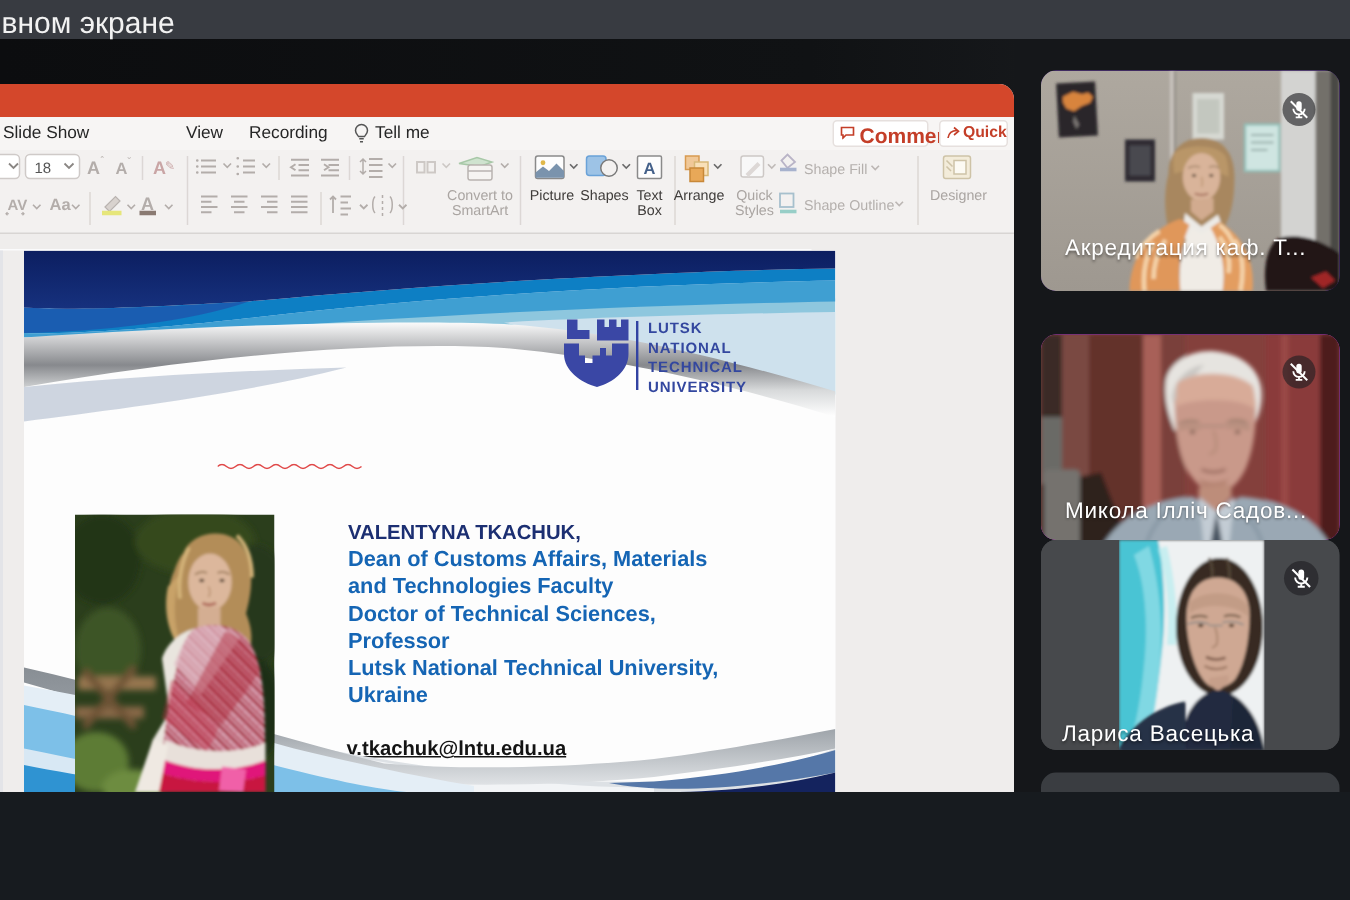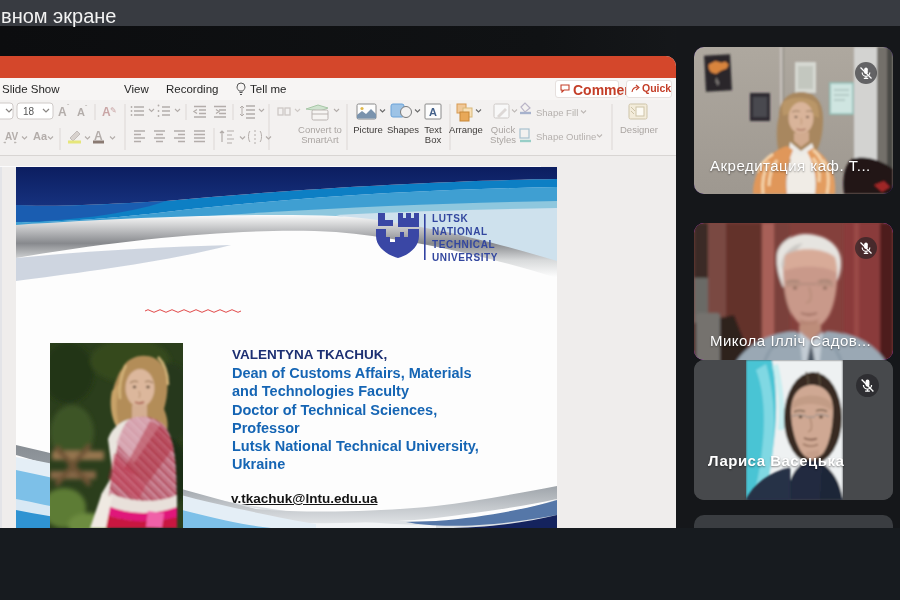--- a/index.html
+++ b/index.html
@@ -502,21 +502,21 @@
       <path d="M92,140 C94,116 104,102 118,100 C133,102 143,114 146,140 Z" fill="#222c40"></path>
       <path d="M52,140 C60,124 76,112 96,108 L96,140 Z" fill="#273246"></path>
       <path d="M149,140 C146,122 139,110 128,104 L126,140 Z" fill="#1e2838"></path>
     </g>
     <rect x="149" y="0" width="50" height="140" fill="#47494c"></rect>
     <rect x="0" y="0" width="52" height="140" fill="#47494c"></rect>
     <g filter="url(#t3b)">
       <path d="M52,140 C60,124 76,112 96,108 L96,140 Z" fill="#273246"></path>
     </g>
   </svg>
-  <div class="abs nm" style="left:14px;top:92px;font-size:15px;letter-spacing:0.5px;font-weight:bold;">Лариса Васецька</div>
+  <div class="abs nm" style="left:14px;top:121px;font-size:15px;letter-spacing:0.5px;">Лариса Васецька</div>
   <div class="abs" style="left:162px;top:14px;width:23px;height:23px;border-radius:50%;background:rgba(30,31,34,0.62);"></div>
   <svg class="abs" style="left:166px;top:18px;" width="15" height="15" viewBox="0 0 14 14">
       <g stroke="#fff" stroke-width="1.2" fill="none">
         <rect x="5.2" y="1.5" width="3.6" height="6.5" rx="1.8" fill="#fff" stroke="none"></rect>
         <path d="M3.2,6.5 a3.8,3.8 0 0 0 7.6,0 M7,10.3 v2 M4.8,12.3 h4.4"></path>
         <path d="M1.5,1.5 l11,11" stroke-width="1.3"></path>
       </g>
     </svg>
 </div>
 

